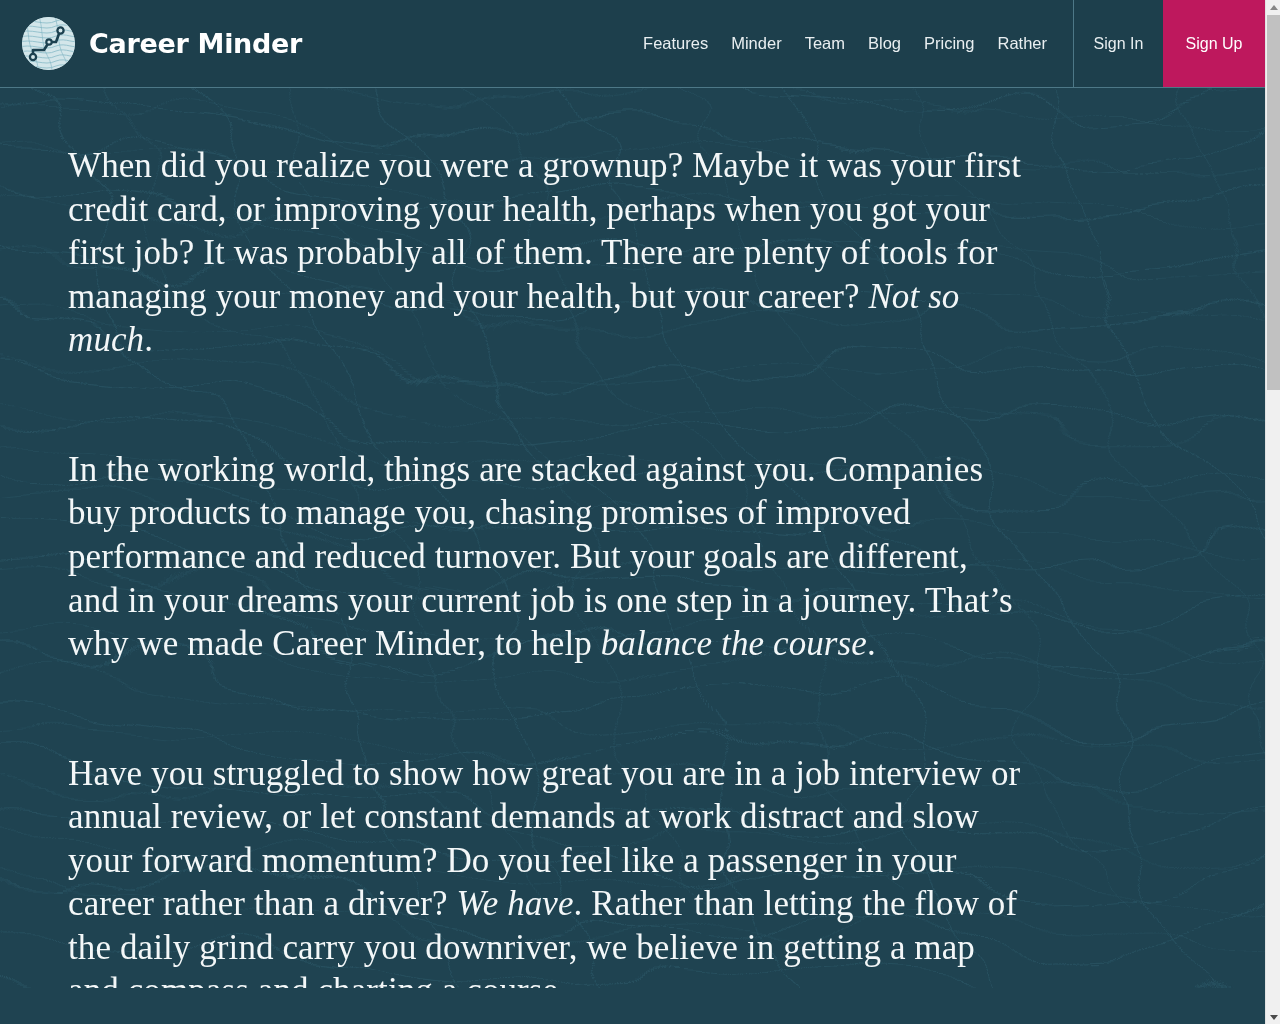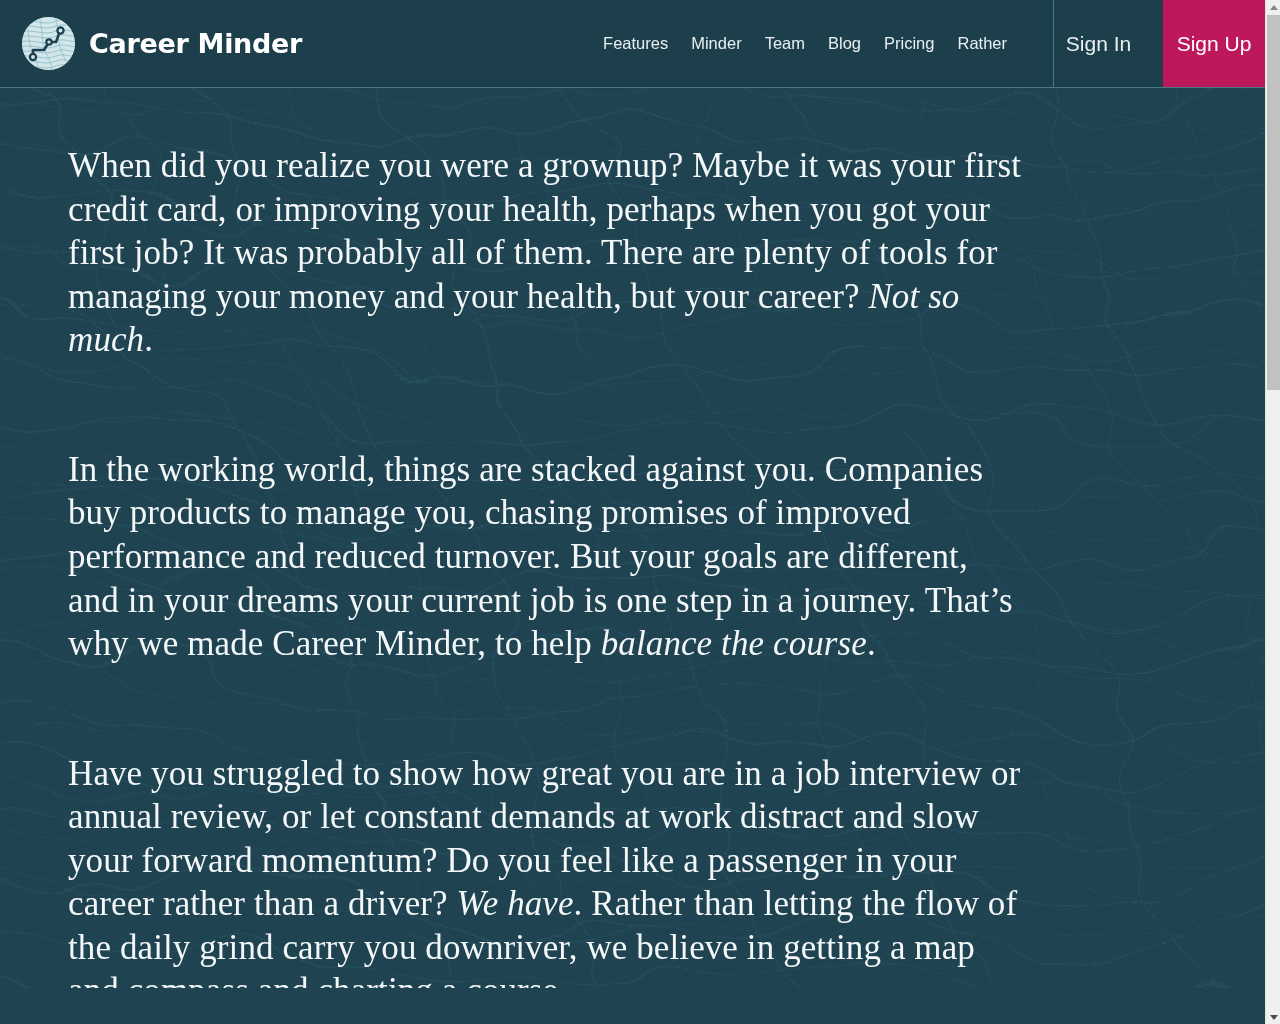--- a/index.html
+++ b/index.html
@@ -104,25 +104,24 @@
     cursor: pointer;
     line-height: 1;
   }
 
   .auth-cell {
     display: flex;
     align-items: center;
     justify-content: center;
     width: 90px;
     color: #e9eff1;
-    font-size: 21px;
+    font-size: 16px;
     text-decoration: none;
     cursor: pointer;
     white-space: nowrap;
-    margin-left: 20px;
   }
 
   #signin-cell {
     border-left: 1px solid #4d7887;
     background: transparent;
     width: 90px;
   }
 
   #signup-cell {
     background: #0f1f28;

